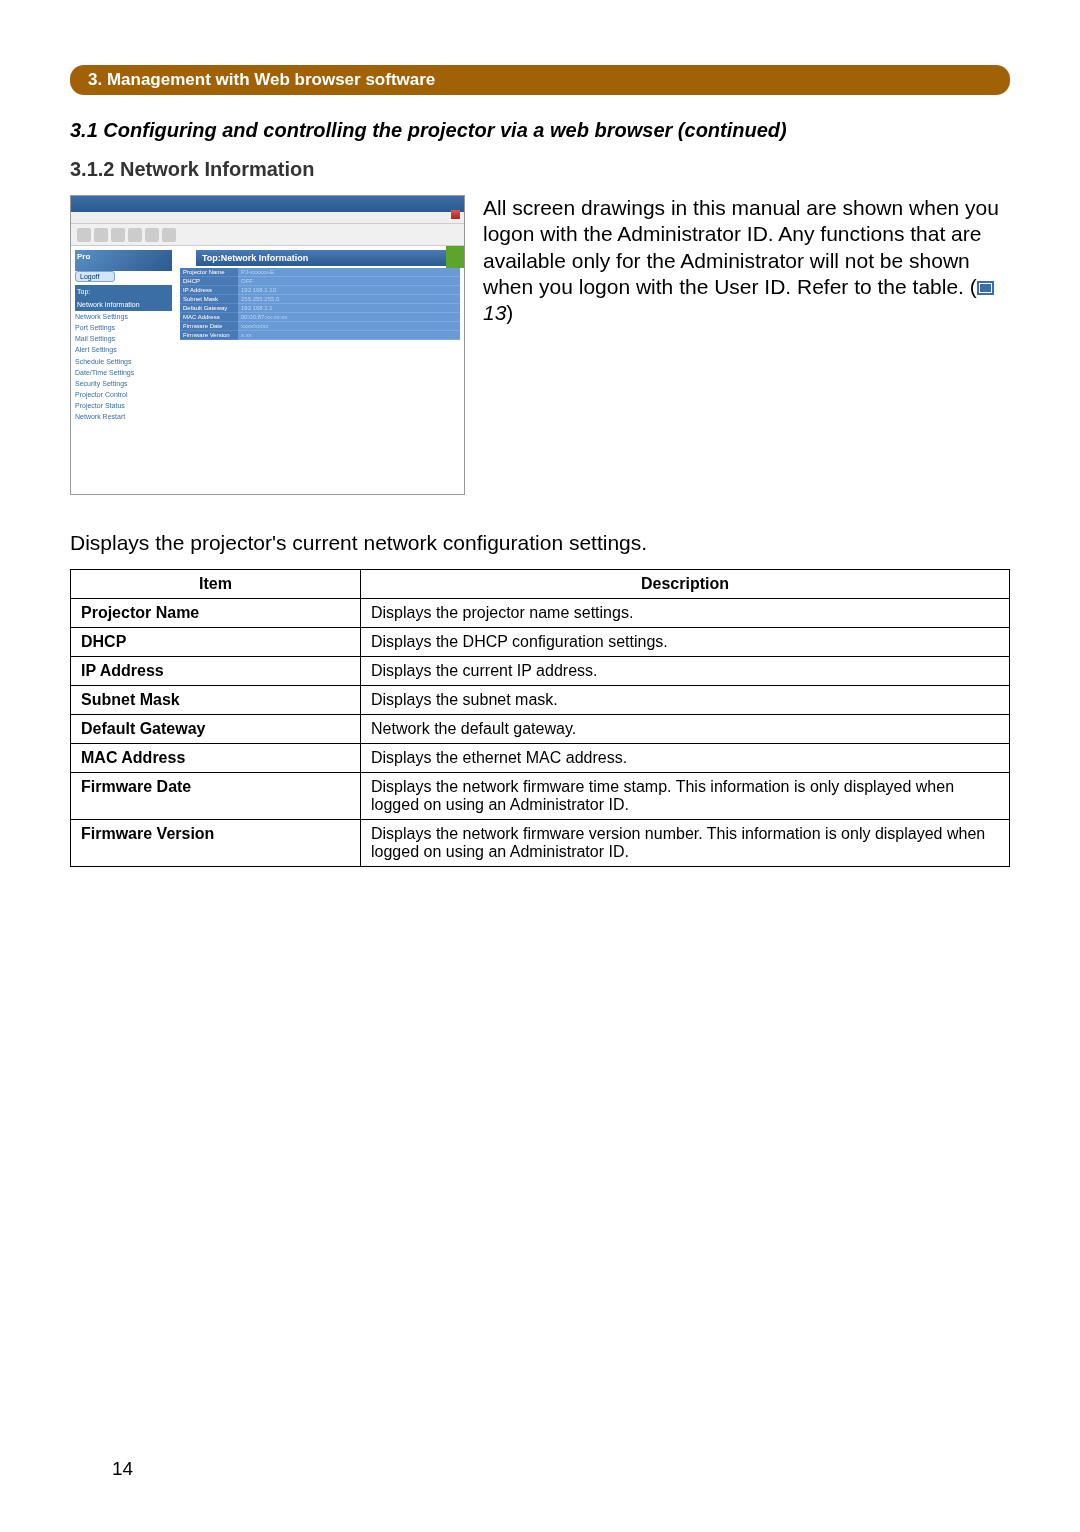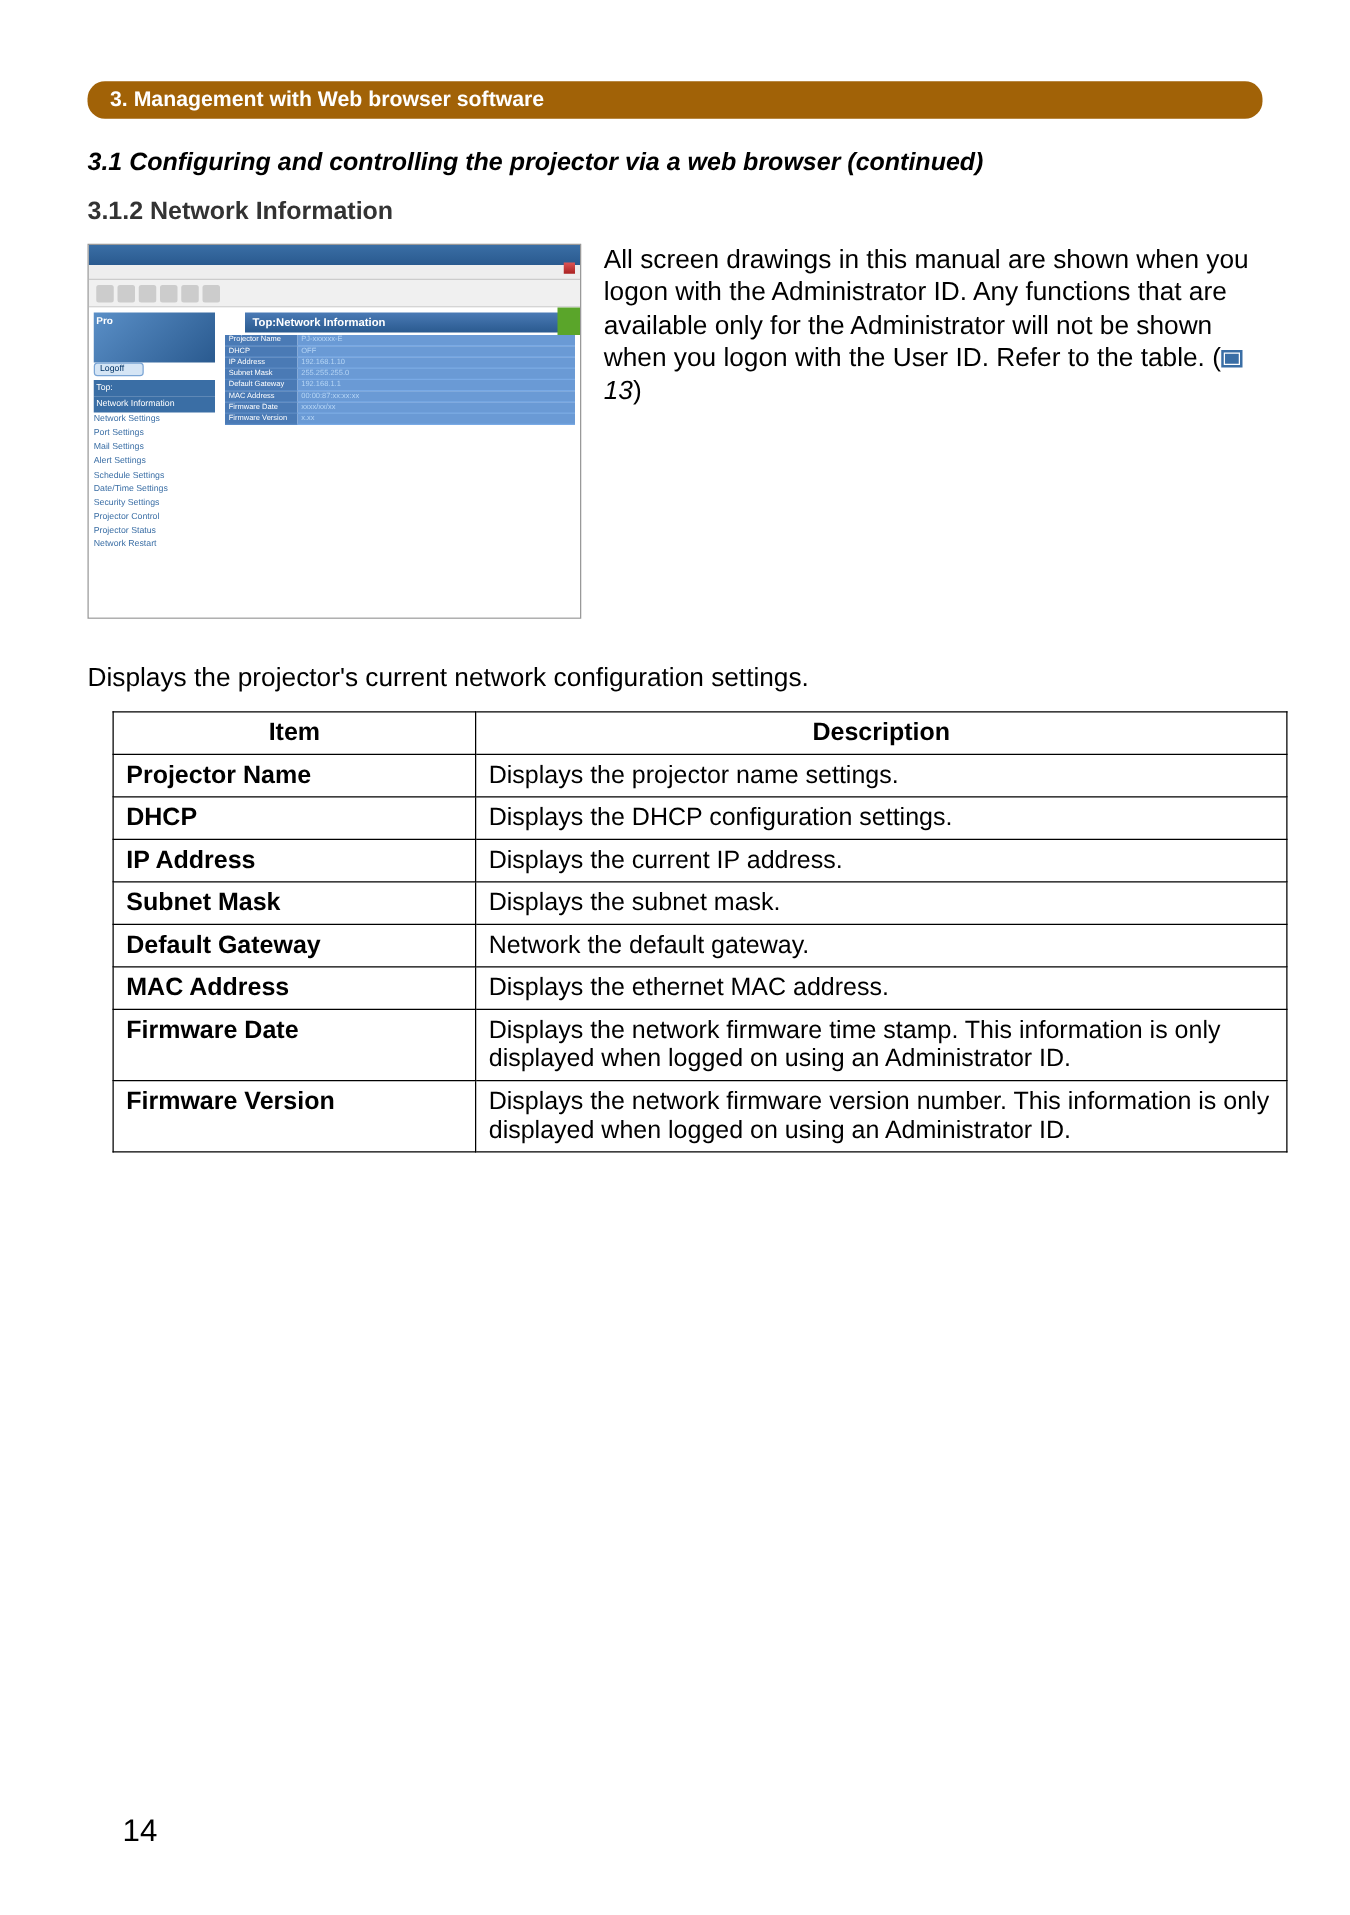--- a/index.html
+++ b/index.html
@@ -80,21 +80,21 @@
       display: flex;
       height: calc(100% - 50px);
     }
     .screenshot-sidebar {
       width: 105px;
       background: #fff;
       padding: 4px;
       font-size: 7px;
     }
     .sidebar-logo {
-      height: 40px;
+      height: 21px;
       background: linear-gradient(135deg, #5a8fc7, #2a5a8f);
       margin-bottom: 0;
       color: #fff;
       font-size: 8px;
       padding: 2px;
       font-weight: bold;
     }
     .sidebar-btn {
       background: #d5e5f5;
       border: 1px solid #7aa5d5;
@@ -194,43 +194,42 @@
       font-style: italic;
       font-weight: normal;
     }
     .desc-text {
       font-size: 21px;
       margin-bottom: 14px;
     }
     table.data-table {
       width: 100%;
       border-collapse: collapse;
-      font-size: 20px;
-      margin-left: 20px;
+      font-size: 16px;
     }
     table.data-table th,
     table.data-table td {
       border: 1px solid #000;
       padding: 5px 10px;
       text-align: left;
       vertical-align: top;
     }
     table.data-table th {
       text-align: center;
       font-weight: bold;
     }
     .col-item {
       width: 290px;
       font-weight: bold;
     }
     .page-number {
       position: absolute;
       bottom: 52px;
-      left: 98px;
-      font-size: 25px;
+      left: 112px;
+      font-size: 19px;
     }
   </style>
 </head>
 <body>
 
 <div class="header-bar">3. Management with Web browser software</div>
 
 <div class="section-title">3.1 Configuring and controlling the projector via a web browser (continued)</div>
 
 <div class="subsection-title">3.1.2 Network Information</div>

